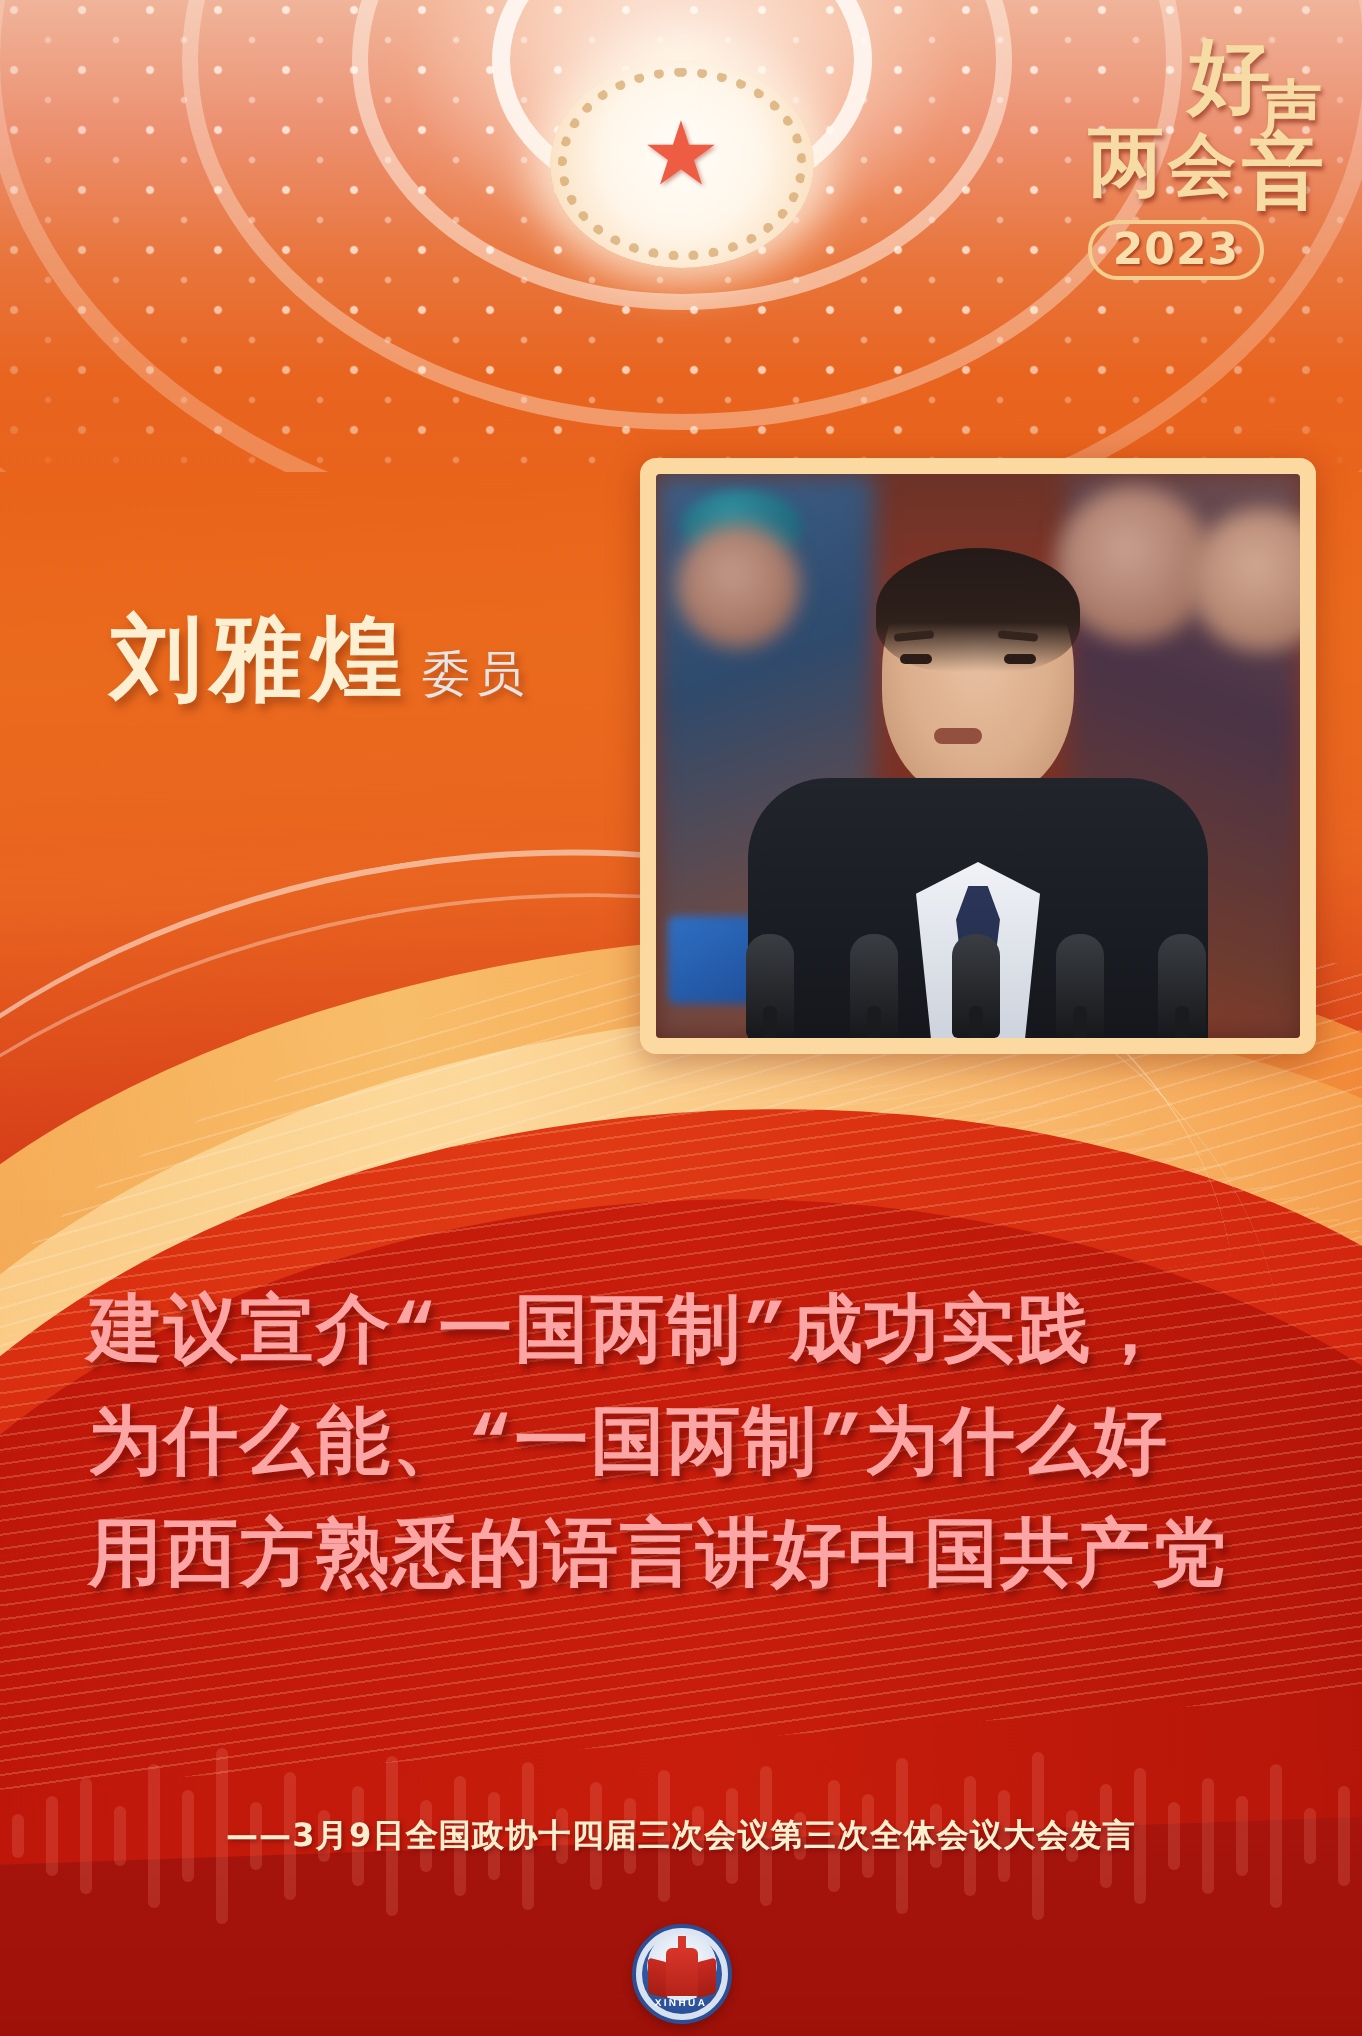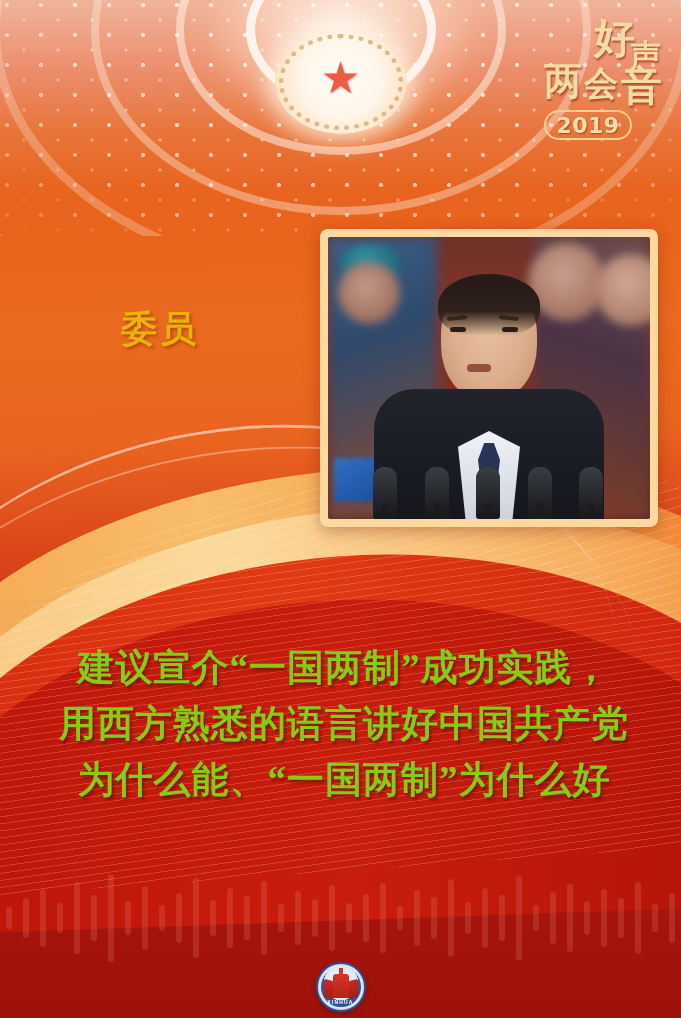--- a/index.html
+++ b/index.html
@@ -213,43 +213,42 @@
   .name-row { display: flex; align-items: baseline; justify-content: center; gap: 6px; }
   .name-main {
     font-family: "DejaVu Sans", sans-serif;
     font-size: 46px; font-weight: bold; letter-spacing: 4px;
     color: #fdf0d2;
     text-shadow: 2px 3px 4px rgba(130,45,10,0.5);
     line-height: 1.05;
   }
   .name-suffix {
     font-family: "DejaVu Sans", sans-serif;
-    font-size: 36px; font-weight: bold; letter-spacing: 3px;
-    color: #eab308;
+    font-size: 24px; font-weight: normal; letter-spacing: 3px;
+    color: #e5e5e5;
     text-shadow: 2px 2px 3px rgba(130,45,10,0.5);
   }
   .titles { margin-top: 12px; }
   .title-line {
     font-family: "DejaVu Sans", sans-serif;
     font-size: 13.5px; font-weight: bold; color: #fffaf2;
     letter-spacing: 0.4px; line-height: 1.55;
     text-shadow: 1px 1px 2px rgba(140,50,15,0.45);
     white-space: nowrap;
   }
 
   
   .quote { position: absolute; left: 44px; top: 640px; width: 600px; z-index: 35; }
   .quote-line {
-    font-family: Liberation Serif, serif;
+    font-family: Liberation Mono, monospace;
     font-size: 37px; font-weight: bold;
-    color: #84cc16;
+    color: #fca5a5;
     letter-spacing: 1px; line-height: 1.52;
     text-shadow: 2px 3px 3px rgba(95,10,5,0.55);
     white-space: nowrap;
-    text-align: center;
   }
 
   
   .audio-bars {
     position: absolute; left: 0; top: 862px; width: 681px; height: 112px;
     display: flex; align-items: center; justify-content: center; gap: 11px;
     z-index: 20; opacity: 0.55;
   }
   .bar { width: 6px; border-radius: 3px; background: rgba(255,170,150,0.30); }
 
@@ -322,21 +321,21 @@
   <div class="stripes"></div>
   <div class="swoosh"></div>
   <div class="swoosh2"></div>
 
   <div class="logo">
     <span class="logo-ch lg-hao">好</span>
     <span class="logo-ch lg-sheng">声</span>
     <span class="logo-ch lg-liang">两</span>
     <span class="logo-ch lg-hui">会</span>
     <span class="logo-ch lg-yin">音</span>
-    <span class="lg-year">2019</span>
+    <span class="lg-year">2023</span>
   </div>
 
   <div class="photo-frame">
     <div class="photo">
       <div class="ph-bg-l"></div>
       <div class="ph-bg-r"></div>
       <div class="ph-hat"></div>
       <div class="ph-blur-c"></div>
       <div class="ph-blur-a"></div>
       <div class="ph-blur-b"></div>
@@ -356,30 +355,31 @@
         <div class="mic m2"></div>
         <div class="mic m3"></div>
         <div class="mic m4"></div>
         <div class="mic m5"></div>
       </div>
     </div>
   </div>
 
   <div class="name-block">
     <div class="name-row">
+      <span class="name-main">刘雅煌</span>
       <span class="name-suffix">委员</span>
     </div>
     <div class="titles">
     </div>
   </div>
 
   <div class="quote">
     <div class="quote-line">建议宣介“一国两制”成功实践，</div>
+    <div class="quote-line">为什么能、“一国两制”为什么好</div>
     <div class="quote-line">用西方熟悉的语言讲好中国共产党</div>
-    <div class="quote-line">为什么能、“一国两制”为什么好</div>
   </div>
 
   <div class="audio-bars" id="audio-bars">
       <div class="bar" style="height: 22px;"></div>
       <div class="bar" style="height: 40px;"></div>
       <div class="bar" style="height: 58px;"></div>
       <div class="bar" style="height: 30px;"></div>
       <div class="bar" style="height: 72px;"></div>
       <div class="bar" style="height: 46px;"></div>
       <div class="bar" style="height: 88px;"></div>
@@ -411,20 +411,21 @@
       <div class="bar" style="height: 52px;"></div>
       <div class="bar" style="height: 68px;"></div>
       <div class="bar" style="height: 34px;"></div>
       <div class="bar" style="height: 58px;"></div>
       <div class="bar" style="height: 40px;"></div>
       <div class="bar" style="height: 72px;"></div>
       <div class="bar" style="height: 28px;"></div>
       <div class="bar" style="height: 50px;"></div>
     </div>
 
+  <div class="caption">——3月9日全国政协十四届三次会议第三次全体会议大会发言</div>
 
   <div class="emblem">
     <div class="emblem-inner"></div>
     <div class="emblem-wing-l"></div>
     <div class="emblem-wing-r"></div>
     <div class="emblem-tower"></div>
     <div class="emblem-text">XINHUA</div>
   </div>
 
 </div>

